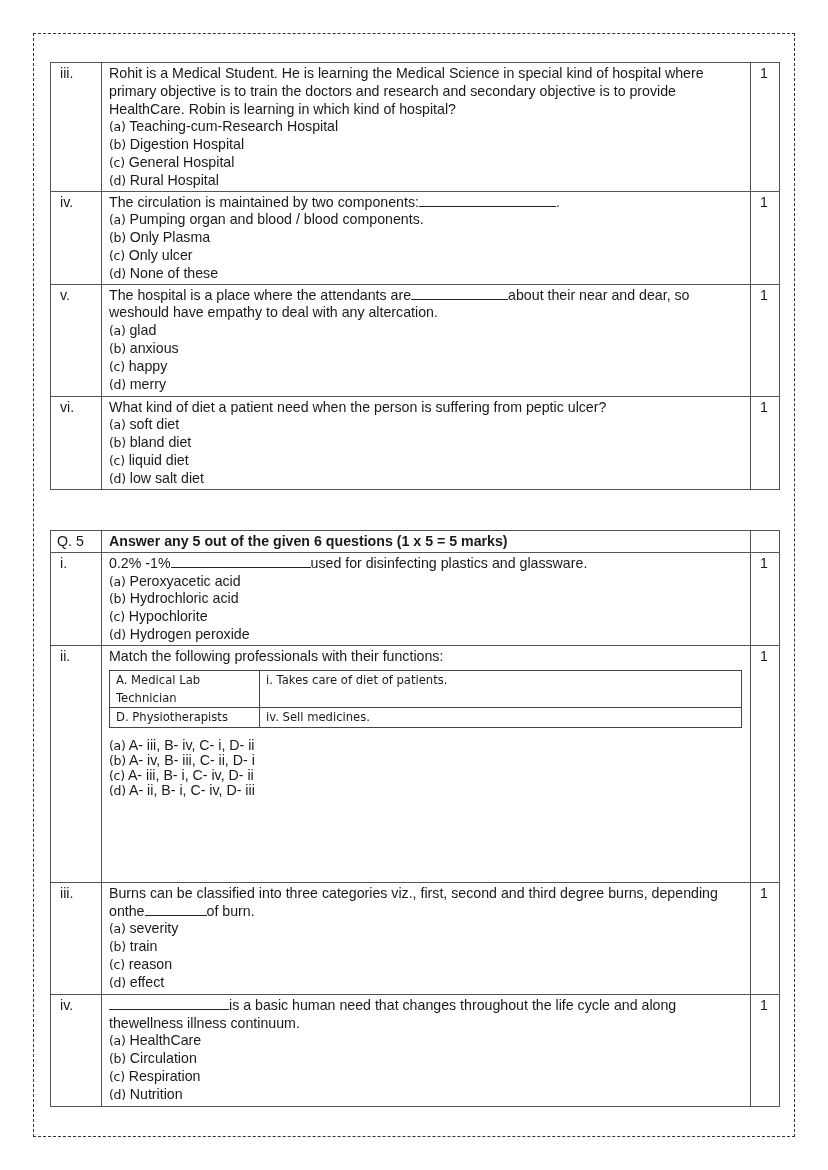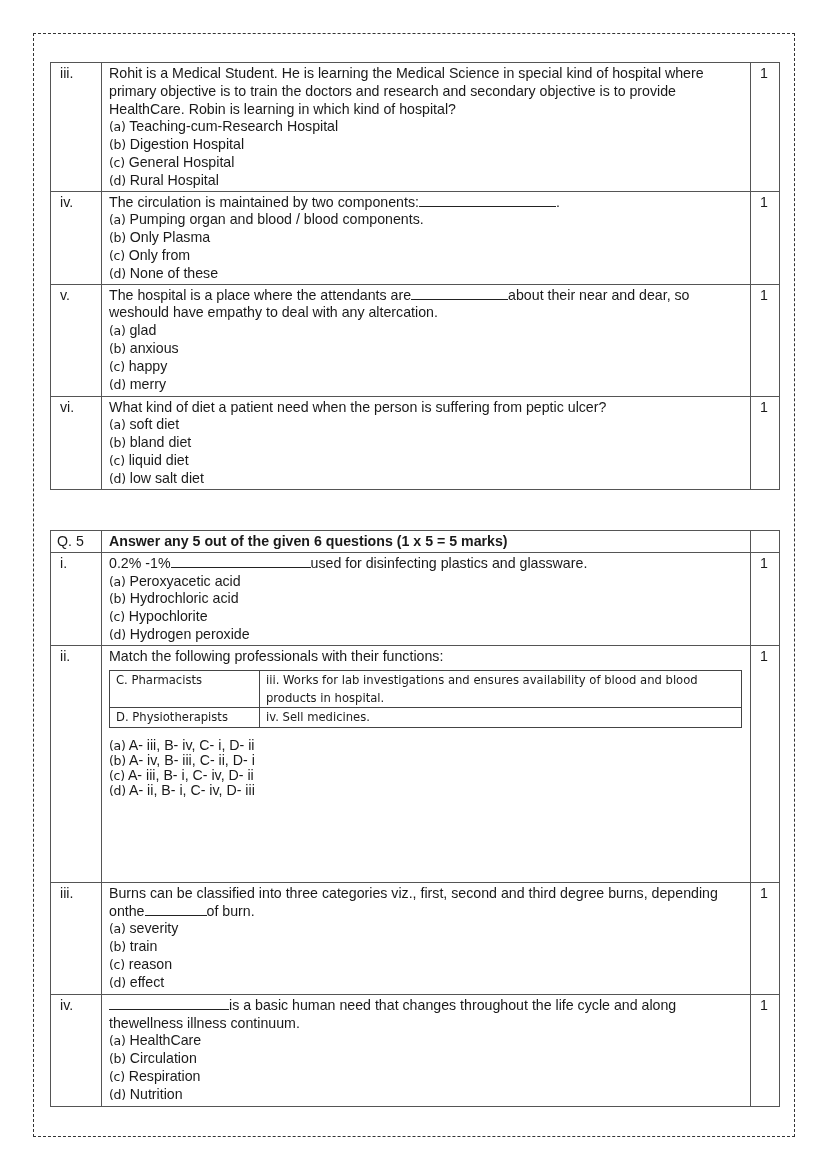--- a/index.html
+++ b/index.html
@@ -45,21 +45,21 @@
     </td>
     <td class="marks">1</td>
   </tr>
 
   <tr style="height:93px;">
     <td class="num">iv.</td>
     <td>
       <span><span>The circulation is maintained by two components:</span><span class="blank" style="width:137px;"></span><span>.</span></span>
       <span class="opt"><span class="lbl">(a)</span> <span>Pumping organ and blood / blood components.</span></span>
       <span class="opt"><span class="lbl">(b)</span> <span>Only Plasma</span></span>
-      <span class="opt"><span class="lbl">(c)</span> <span>Only from</span></span>
+      <span class="opt"><span class="lbl">(c)</span> <span>Only ulcer</span></span>
       <span class="opt"><span class="lbl">(d)</span> <span>None of these</span></span>
     </td>
     <td class="marks">1</td>
   </tr>
 
   <tr style="height:112px;">
     <td class="num">v.</td>
     <td>
       <span><span>The hospital is a place where the attendants are</span><span class="blank" style="width:97px;"></span><span>about their near and dear, so weshould have empathy to deal with any altercation.</span></span>
       <span class="opt"><span class="lbl">(a)</span> <span>glad</span></span>
@@ -113,23 +113,23 @@
   <tr style="height:237px;">
     <td class="num">ii.</td>
     <td class="tight">
       <span>Match the following professionals with their functions:</span>
       <table class="match">
         <colgroup>
               <col class="m1">
               <col>
             </colgroup>
         <tbody>
-        <tr>
-          <td>C. Pharmacists</td>
-          <td>iii. Works for lab investigations and ensures availability of blood and blood products in hospital.</td>
+              <tr>
+          <td>A. Medical Lab Technician</td>
+          <td>i. Takes care of diet of patients.</td>
         </tr>
         <tr class="last">
           <td>D. Physiotherapists</td>
           <td>iv. Sell medicines.</td>
         </tr>
       </tbody>
           </table>
       <span class="opt"><span class="lbl">(a)</span> <span>A- iii, B- iv, C- i, D- ii</span></span>
       <span class="opt"><span class="lbl">(b)</span> <span>A- iv, B- iii, C- ii, D- i</span></span>
       <span class="opt"><span class="lbl">(c)</span> <span>A- iii, B- i, C- iv, D- ii</span></span>

